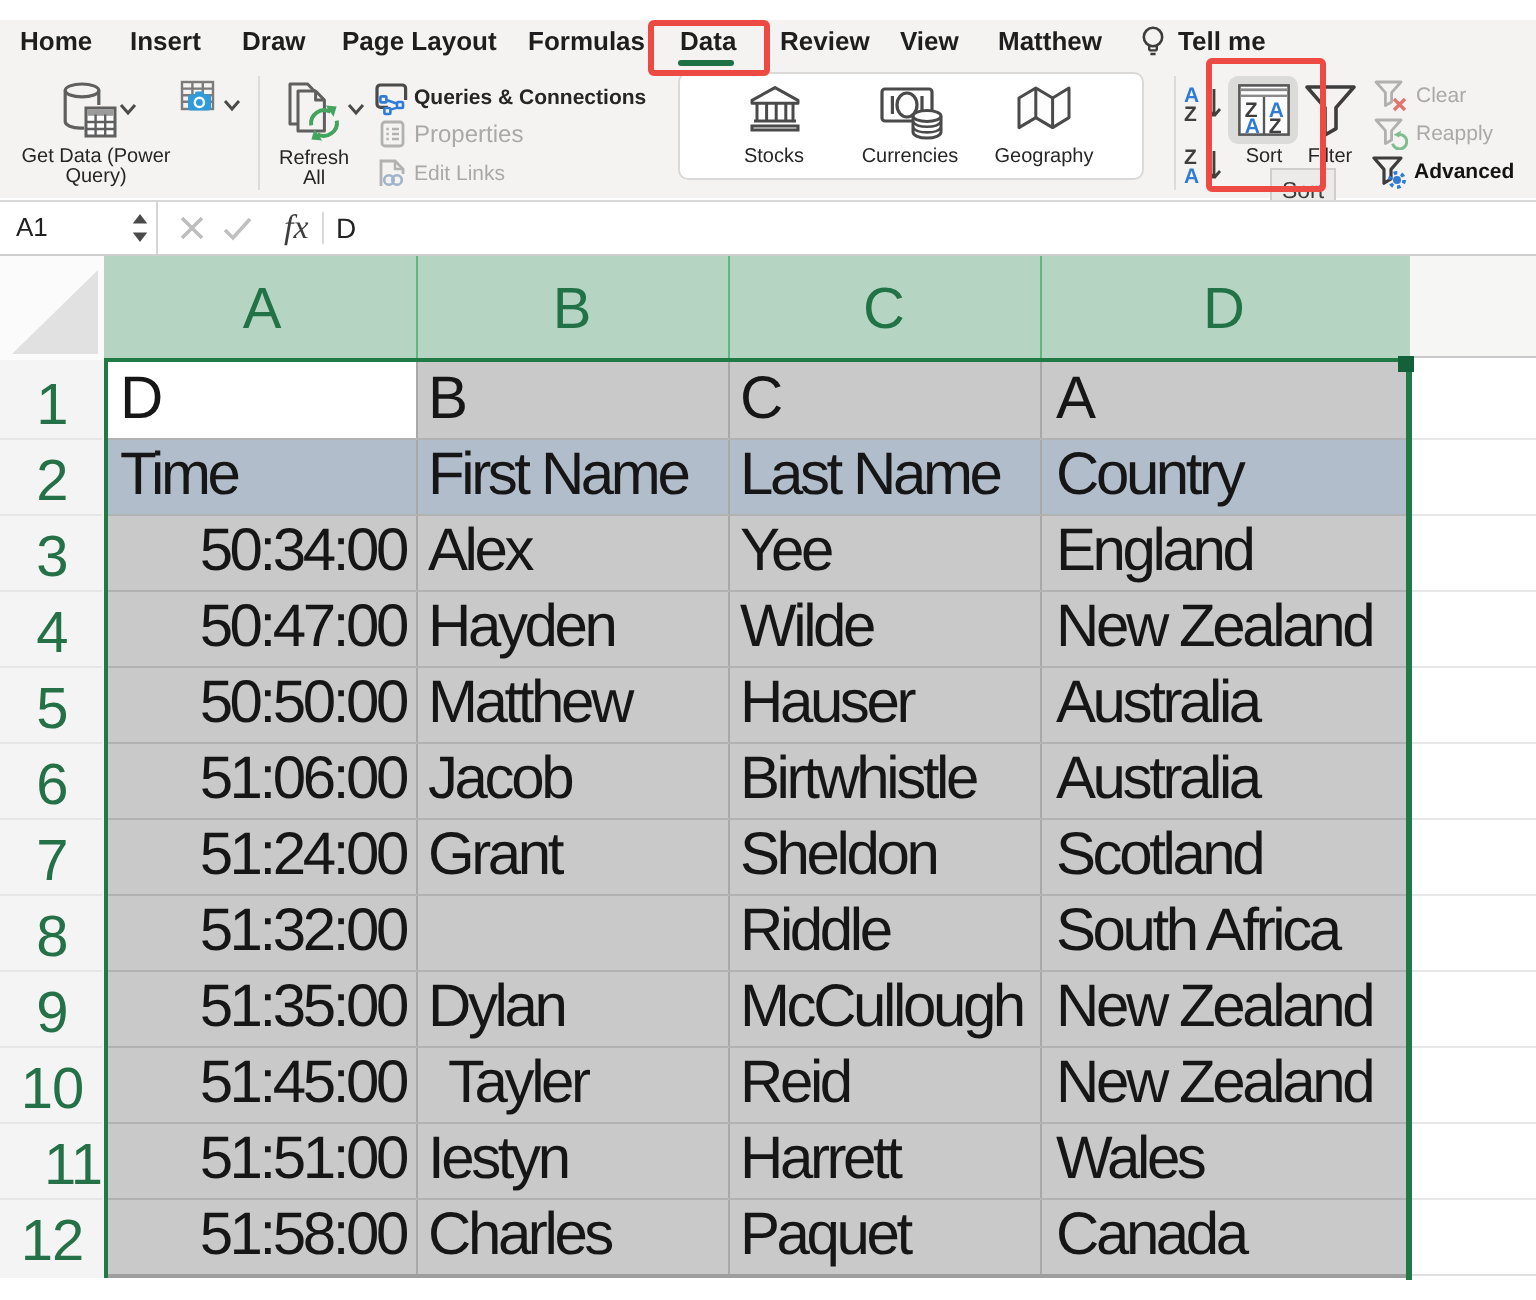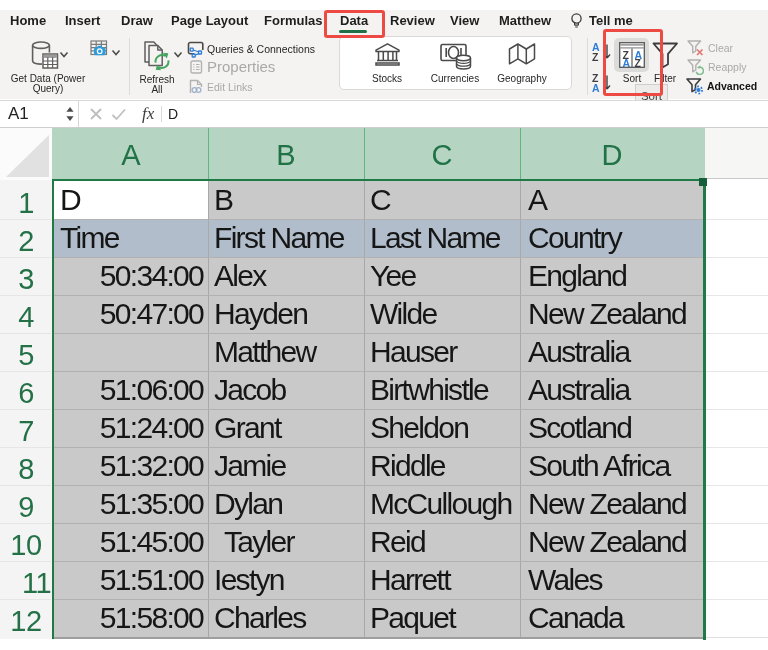--- a/index.html
+++ b/index.html
@@ -84,26 +84,26 @@
       <path d="M1.5 1.5 L5 5.5 L8.5 1.5" fill="none" stroke="#4a4a4a" stroke-width="1.5"></path>
     </svg>
 <div class="abs rl" style="left:132px;top:75px;width:50px">Refresh<br>All</div>
 <svg class="abs" style="left:187px;top:41px" width="18" height="17">
  <path d="M15.8 9 V3.2 A1.7 1.7 0 0 0 14.1 1.5 H3.2 A1.7 1.7 0 0 0 1.5 3.2 V11 A1.7 1.7 0 0 0 3.2 12.7 H7" fill="none" stroke="#4a4a4a" stroke-width="1.6"></path>
  <rect x="3.2" y="7.2" width="3" height="3" rx="0.6" fill="none" stroke="#2e7cd6" stroke-width="1.3"></rect>
  <rect x="11.5" y="10" width="3" height="3" rx="0.6" fill="none" stroke="#2e7cd6" stroke-width="1.3"></rect>
  <rect x="5.2" y="13" width="3" height="3" rx="0.6" fill="none" stroke="#2e7cd6" stroke-width="1.3"></rect>
  <path d="M6.2 9 L12 11 M11.8 12.8 L8.2 13.8" stroke="#2e7cd6" stroke-width="1.2" fill="none"></path>
 </svg>
-<div class="abs rl" style="left:207px;top:42.5px;line-height:12px;font-size:10.5px;font-weight:400;text-align:left">Queries &amp; Connections</div>
+<div class="abs rl" style="left:207px;top:42.5px;line-height:12px;font-size:10.5px;font-weight:700;text-align:left">Queries &amp; Connections</div>
 <svg class="abs" style="left:190px;top:60px" width="13" height="14">
  <rect x="1" y="1" width="10.5" height="12" rx="1.5" fill="none" stroke="#b2b2b2" stroke-width="1.4"></rect>
  <path d="M3.2 4.5 H4.4 M6 4.5 H9.5 M3.2 7 H4.4 M6 7 H9.5 M3.2 9.5 H4.4 M6 9.5 H9.5" stroke="#b2b2b2" stroke-width="1.2"></path>
 </svg>
-<div class="abs rl gr" style="left:207px;top:61px;line-height:12px;font-size:15px;text-align:left">Properties</div>
+<div class="abs rl gr" style="left:207px;top:61px;line-height:12px;font-size:12px;text-align:left">Properties</div>
 <svg class="abs" style="left:189px;top:79px" width="15" height="15">
  <path d="M1.5 14 V1.5 H8.5 L12.5 5.5 V8" fill="none" stroke="#b2b2b2" stroke-width="1.4"></path>
  <path d="M8.5 1.5 V5.5 H12.5" fill="none" stroke="#b2b2b2" stroke-width="1.2"></path>
  <circle cx="5.5" cy="11" r="2.4" fill="none" stroke="#9eb3cc" stroke-width="1.3"></circle>
  <circle cx="9.5" cy="11" r="2.4" fill="none" stroke="#9eb3cc" stroke-width="1.3"></circle>
 </svg>
 <div class="abs rl gr" style="left:207px;top:80.5px;line-height:12px;font-size:10.5px;text-align:left">Edit Links</div>
 
 <div class="abs" style="left:339px;top:36px;width:233px;height:54px;background:#fff;border:1px solid #dad9d7;border-radius:5px"></div>
 <svg class="abs" style="left:374px;top:42px" width="27" height="25">
@@ -174,21 +174,21 @@
 </svg>
 <div class="abs rl gr" style="left:708px;top:60.5px;line-height:12px;font-size:10.5px;text-align:left">Reapply</div>
 <svg class="abs" style="left:686px;top:78px" width="18" height="17">
  <path d="M1 1 H14.5 L9.5 6.7 V11.5 L6 13.6 V6.7 Z" fill="none" stroke="#3d3d3d" stroke-width="1.6" stroke-linejoin="round"></path>
  <circle cx="12.5" cy="12" r="2" fill="#2e7cd6"></circle>
  <circle cx="12.5" cy="12" r="3.6" fill="none" stroke="#2e7cd6" stroke-width="1.8" stroke-dasharray="1.8 2"></circle>
 </svg>
 <div class="abs rl" style="left:707px;top:79.5px;line-height:12px;font-size:10.5px;font-weight:600;text-align:left;color:#141414">Advanced</div>
 
 <div class="abs" id="fbar"></div>
-<span class="abs" style="left:8px;top:104px;font-size:17px;color:#222;line-height:20px">A1</span>
+<span class="abs" style="left:8px;top:104px;font-size:13px;color:#222;line-height:20px">A1</span>
 <svg class="abs" style="left:65px;top:106px" width="10" height="16">
  <path d="M5 1 L8.6 5.8 H1.4 Z" fill="#4a4a4a"></path>
  <path d="M5 15 L8.6 10.2 H1.4 Z" fill="#4a4a4a"></path>
 </svg>
 <div class="abs" style="left:78px;top:100px;width:1px;height:27px;background:#d6d6d6"></div>
 <svg class="abs" style="left:89px;top:107px" width="14" height="14">
       <path d="M2 2 L12 12 M12 2 L2 12" stroke="#bdbdbd" stroke-width="1.8"></path>
     </svg>
 <svg class="abs" style="left:111px;top:107px" width="16" height="14">
       <path d="M1.5 8 L5.5 12 L14 2.5" stroke="#c0c0c0" stroke-width="1.8" fill="none"></path>
@@ -281,33 +281,33 @@
 <span class="abs ct" style="left:370px;top:219px">Last Name</span>
 <span class="abs ct" style="left:528px;top:219px">Country</span>
 <span class="abs ct" style="right:565px;top:257px">50:34:00</span>
 <span class="abs ct" style="left:214px;top:257px">Alex</span>
 <span class="abs ct" style="left:370px;top:257px">Yee</span>
 <span class="abs ct" style="left:528px;top:257px">England</span>
 <span class="abs ct" style="right:565px;top:295px">50:47:00</span>
 <span class="abs ct" style="left:370px;top:295px">Wilde</span>
 <span class="abs ct" style="left:214px;top:295px">Hayden</span>
 <span class="abs ct" style="left:528px;top:295px">New Zealand</span>
+<span class="abs ct" style="right:565px;top:333px">50:50:00</span>
 <span class="abs ct" style="left:370px;top:333px">Hauser</span>
 <span class="abs ct" style="left:214px;top:333px">Matthew</span>
 <span class="abs ct" style="left:528px;top:333px">Australia</span>
 <span class="abs ct" style="right:565px;top:371px">51:06:00</span>
 <span class="abs ct" style="left:214px;top:371px">Jacob</span>
 <span class="abs ct" style="left:370px;top:371px">Birtwhistle</span>
 <span class="abs ct" style="left:528px;top:371px">Australia</span>
 <span class="abs ct" style="right:565px;top:409px">51:24:00</span>
 <span class="abs ct" style="left:214px;top:409px">Grant</span>
 <span class="abs ct" style="left:370px;top:409px">Sheldon</span>
 <span class="abs ct" style="left:528px;top:409px">Scotland</span>
 <span class="abs ct" style="right:565px;top:447px">51:32:00</span>
-<span class="abs ct" style="left:214px;top:447px">Jamie</span>
 <span class="abs ct" style="left:370px;top:447px">Riddle</span>
 <span class="abs ct" style="left:528px;top:447px">South Africa</span>
 <span class="abs ct" style="right:565px;top:485px">51:35:00</span>
 <span class="abs ct" style="left:370px;top:485px">McCullough</span>
 <span class="abs ct" style="left:214px;top:485px">Dylan</span>
 <span class="abs ct" style="left:528px;top:485px">New Zealand</span>
 <span class="abs ct" style="right:565px;top:523px">51:45:00</span>
 <span class="abs ct" style="left:224px;top:523px">Tayler</span>
 <span class="abs ct" style="left:370px;top:523px">Reid</span>
 <span class="abs ct" style="left:528px;top:523px">New Zealand</span>

